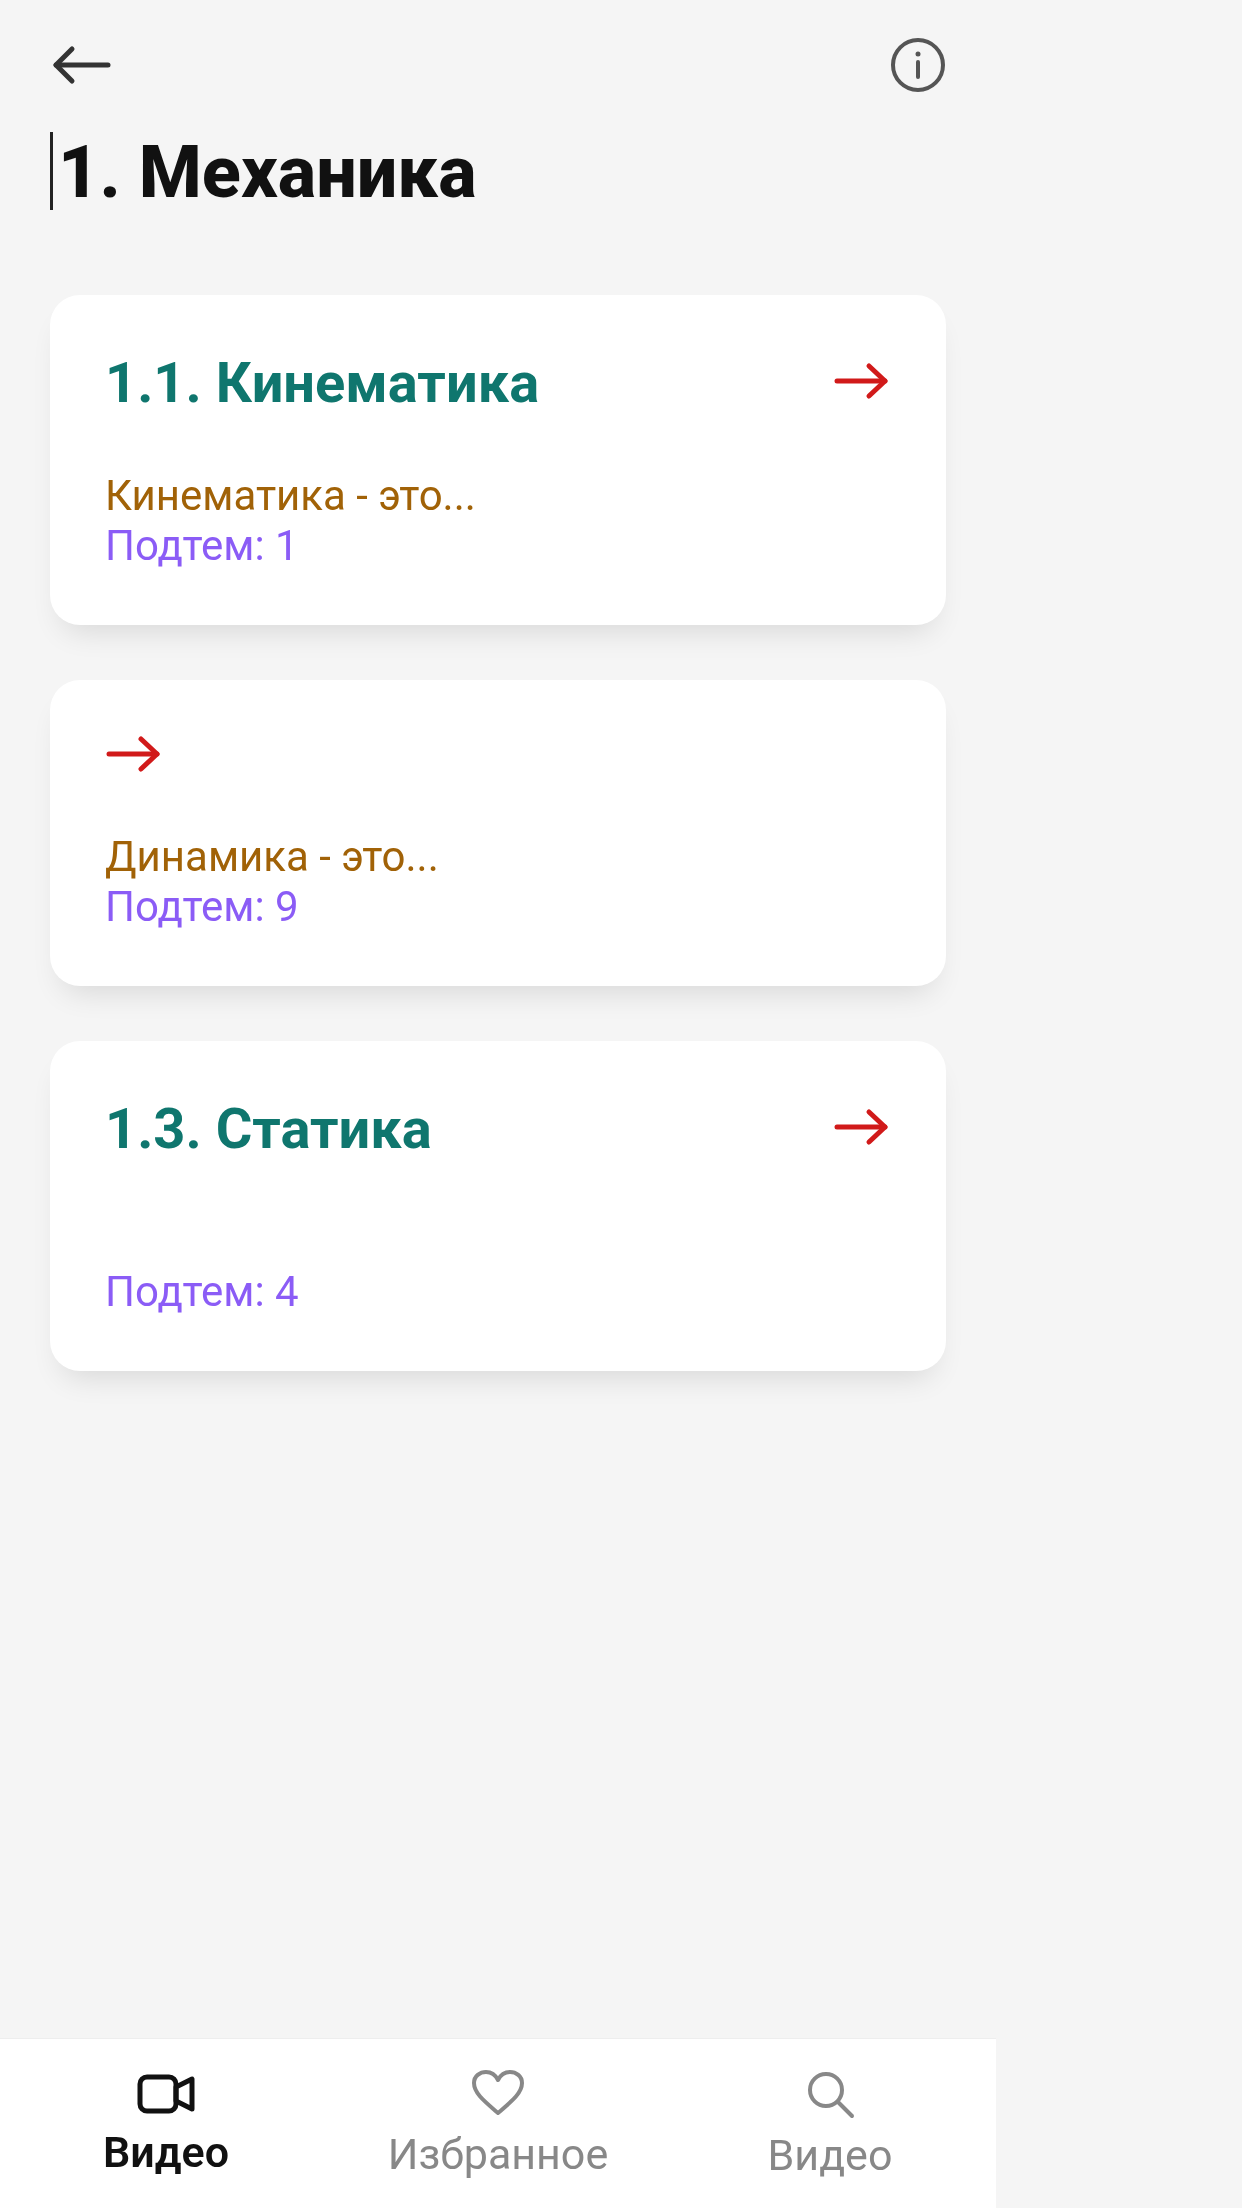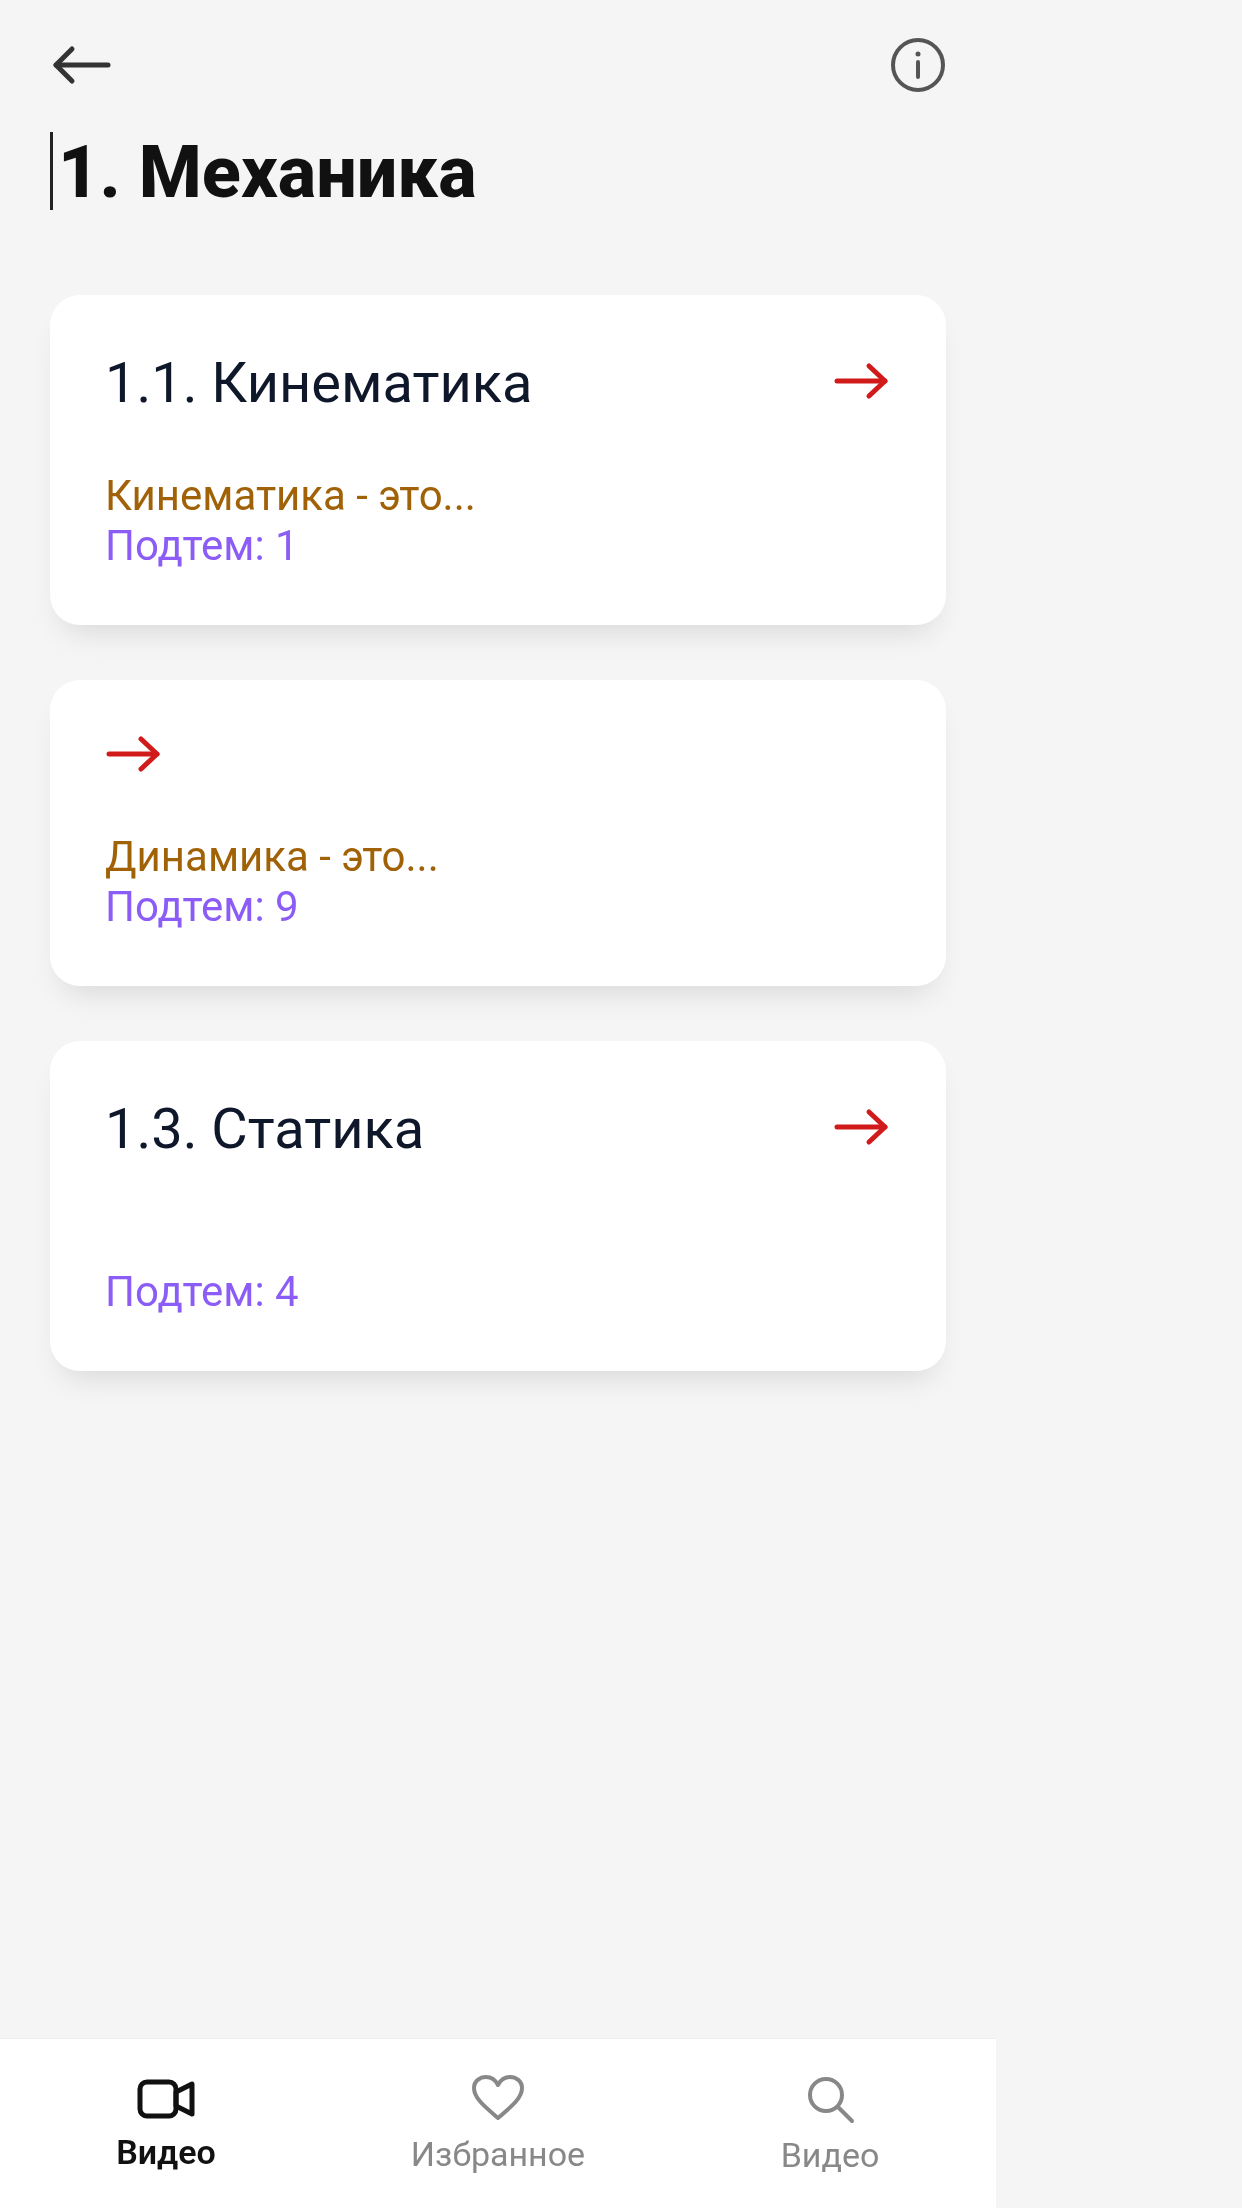--- a/index.html
+++ b/index.html
@@ -72,22 +72,22 @@
     cursor: pointer;
     position: relative;
   }
   .card-header {
     display: flex;
     align-items: center;
     justify-content: space-between;
   }
   .card-title {
     font-size: 56px;
-    font-weight: 400;
-    color: #0f172a;
+    font-weight: 700;
+    color: #0f766e;
   }
   .card-arrow {
     flex-shrink: 0;
   }
   .card-desc {
     font-size: 42px;
     color: #a16207;
     margin-top: 55px;
     min-height: 50px;
   }
@@ -105,21 +105,21 @@
   }
   .nav-item {
     flex: 1;
     display: flex;
     flex-direction: column;
     align-items: center;
     justify-content: center;
     gap: 10px;
     cursor: pointer;
     color: #888;
-    font-size: 34px;
+    font-size: 43px;
   }
   .nav-item.active {
     color: #111;
     font-weight: 600;
   }
   .nav-item.active svg { stroke: #111; }
   .nav-item svg { stroke: #888; }
 </style>
 </head>
 <body>

